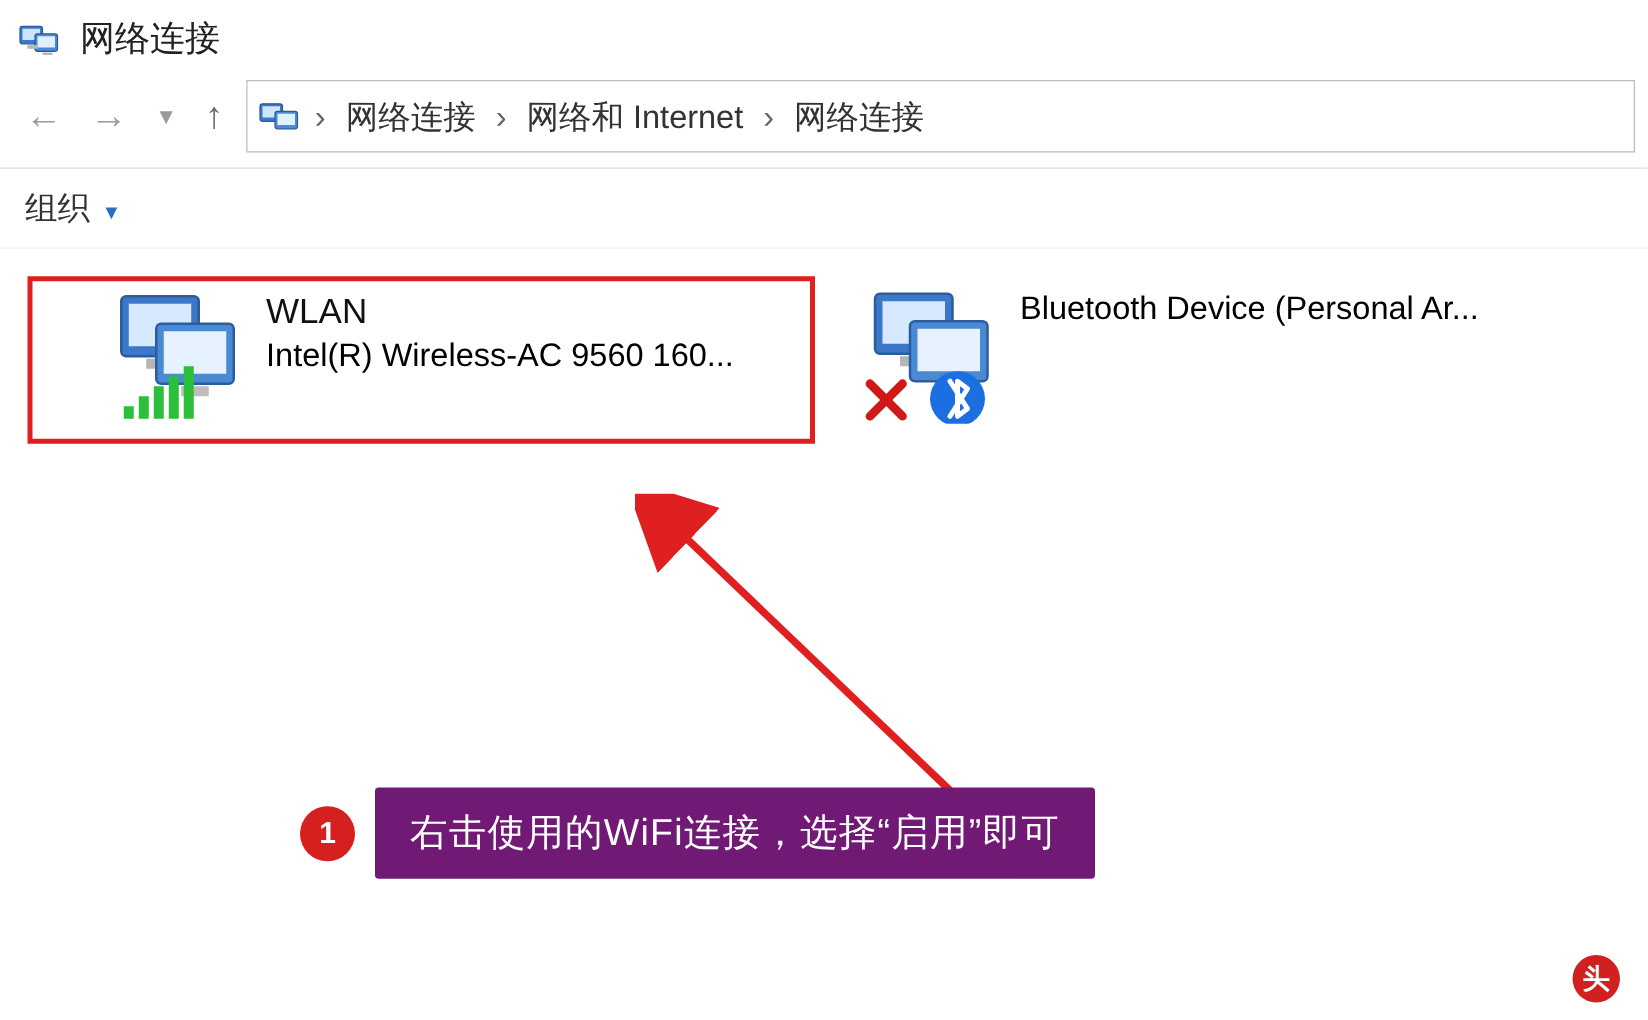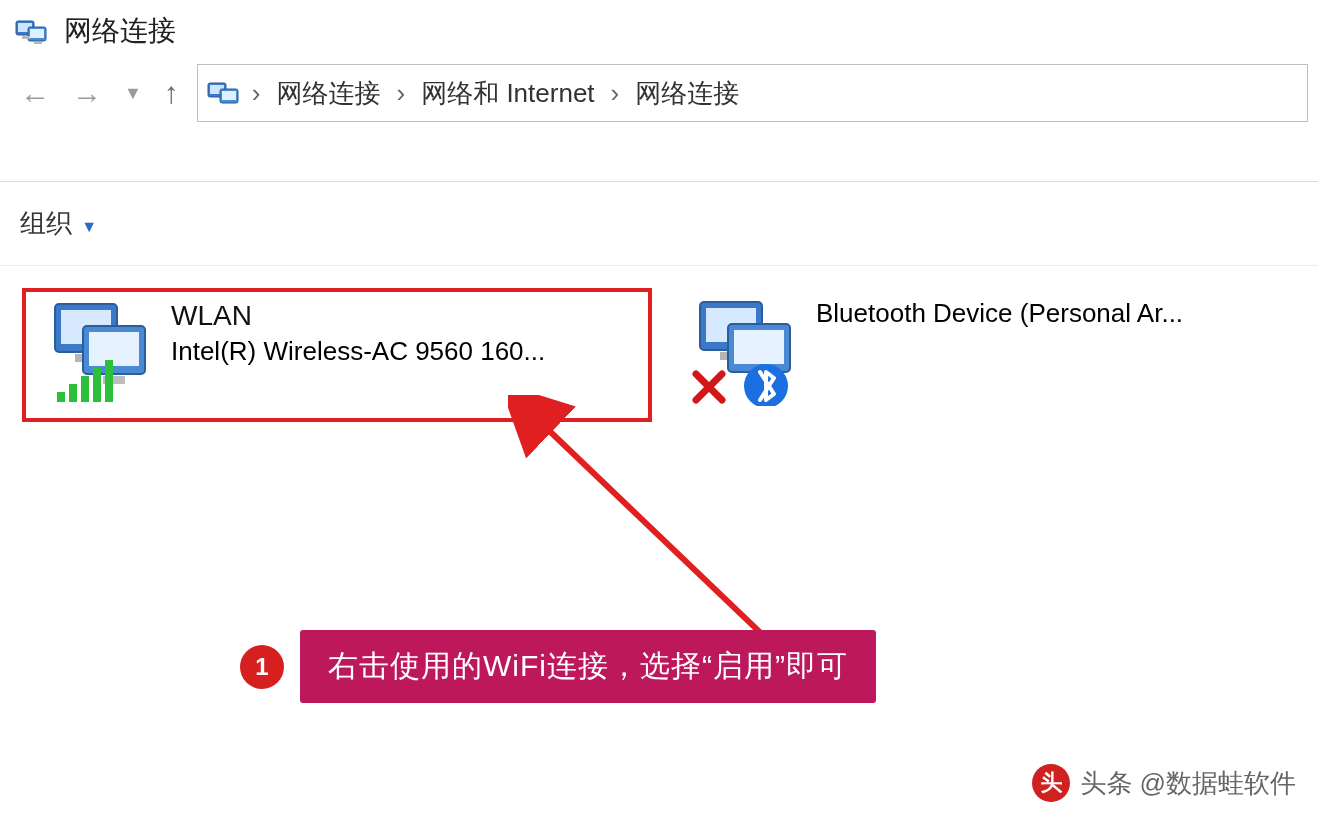--- a/index.html
+++ b/index.html
@@ -53,25 +53,24 @@
     color: #333;
   }
   .addressbar .crumb { padding: 0 6px; }
   .addressbar .sep { color: #666; padding: 0 4px; }
   .addr-icon { width: 36px; height: 28px; display: inline-block; }
 
   
   .toolbar {
     border-top: 1px solid #dcdcdc;
     border-bottom: 1px solid #eee;
-    padding: 24px 20px;
+    padding: 14px 20px;
     display: flex;
     align-items: center;
     gap: 8px;
-    margin-top: 47px;
   }
   .toolbar .org { font-size: 26px; color: #333; }
   .toolbar .dd { color: #2a6fbf; font-size: 16px; margin-left: 2px; }
 
   
   .content {
     padding: 22px 22px;
     display: flex;
     gap: 26px;
     align-items: flex-start;
@@ -81,21 +80,22 @@
   .conn-item {
     display: flex;
     align-items: flex-start;
     gap: 18px;
     width: 620px;
     padding: 8px 10px;
   }
   .conn-item.hl {
     border: 4px solid #e02020;
     width: 632px;
-    padding: 6px 8px 10px 17px;
+    padding: 6px 8px 10px 6px;
+    justify-content: center;
   }
   .conn-icon {
     width: 110px;
     height: 110px;
     position: relative;
     flex-shrink: 0;
   }
   .conn-text { display: flex; flex-direction: column; gap: 4px; padding-top: 2px; }
   .conn-text .name { font-size: 28px; color: #111; }
   .conn-text .line2 { font-size: 26px; color: #555; }
@@ -120,21 +120,21 @@
   }
   .step-circle {
     width: 44px; height: 44px;
     border-radius: 50%;
     background: #d62020;
     color: #fff;
     display: flex; align-items: center; justify-content: center;
     font-size: 24px; font-weight: bold;
   }
   .callout {
-    background: #be185d;
+    background: #701a75;
     color: #fff;
     font-size: 30px;
     padding: 16px 28px;
     border-radius: 3px;
     letter-spacing: 1px;
   }
 
   
   .watermark {
     position: absolute;
@@ -267,14 +267,13 @@
   <line x1="260" y1="245" x2="30" y2="25" stroke="#e02020" stroke-width="6" marker-end="url(#ah)"></line>
 </svg>
 
 <div class="callout-wrap">
   <div class="step-circle">1</div>
   <div class="callout">右击使用的WiFi连接，选择“启用”即可</div>
 </div>
 
 <div class="watermark">
   <div class="wm-circle">头</div>
-  <span>头条 @数据蛙软件</span>
 </div>
 
 </body></html>

